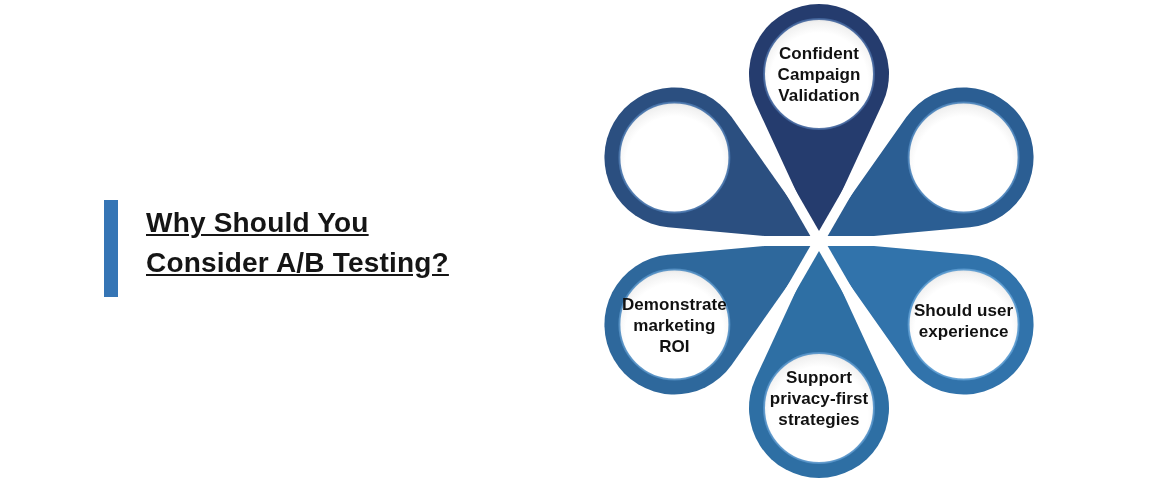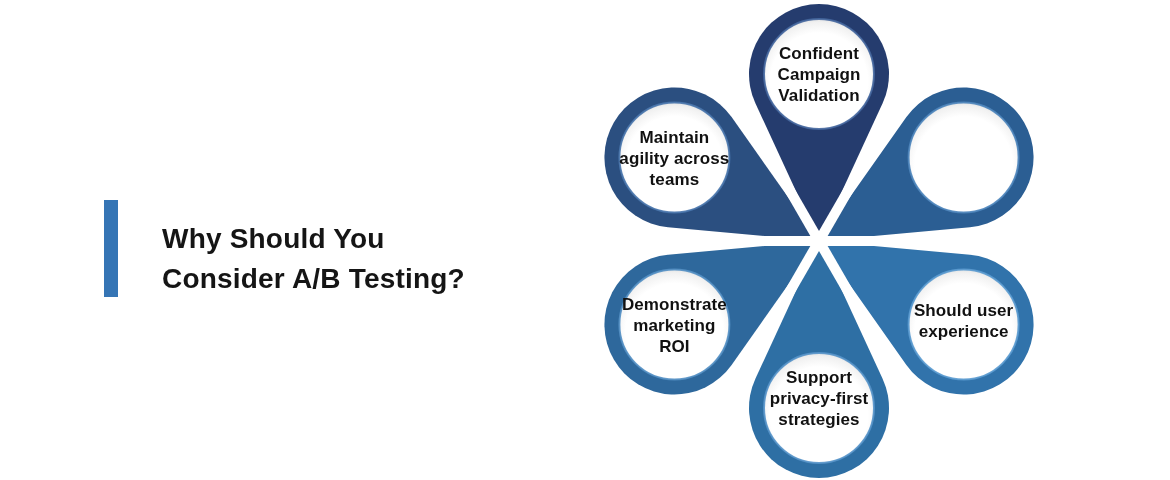--- a/index.html
+++ b/index.html
@@ -4,23 +4,23 @@
 <style>
   html,body{margin:0;padding:0;background:#ffffff;}
   .canvas{
     position:relative;width:1170px;height:480px;background:#ffffff;overflow:hidden;
     font-family:"Liberation Sans","DejaVu Sans",sans-serif;
   }
   .accent-bar{
     position:absolute;left:104px;top:200px;width:14px;height:97px;background:#3575b5;
   }
   .page-title{
-    position:absolute;left:146px;top:203px;margin:16px;
+    position:absolute;left:146px;top:203px;margin:0;
     font-size:28px;line-height:40px;font-weight:700;color:#151515;
-    white-space:pre-line;letter-spacing:.2px;
+    white-space:pre-line;letter-spacing:.2px;text-decoration:underline;
   }
   #diagram-svg{position:absolute;left:0;top:0;}
   .diagram-labels{position:absolute;left:0;top:0;width:100%;height:100%;}
   .petal-label{
     position:absolute;transform:translate(-50%,-50%);
     width:150px;text-align:center;
     font-size:17px;line-height:21px;font-weight:700;color:#111111;
     white-space:pre-line;letter-spacing:.1px;
   }
 </style>
@@ -71,18 +71,15 @@
 Campaign
 Validation</div>
       <div class="petal-label" style="left: 963.6px; top: 320.5px; color: rgb(17, 17, 17);">Should user
 experience</div>
       <div class="petal-label" style="left: 674.4px; top: 324.5px; color: rgb(17, 17, 17);">Demonstrate
 marketing
 ROI</div>
       <div class="petal-label" style="left: 819px; top: 398px; color: rgb(17, 17, 17);">Support
 privacy-first
 strategies</div>
-      <div class="petal-label" style="left: 674.4px; top: 157.5px; color: rgb(17, 17, 17);">Maintain
-agility across
-teams</div>
     </div>
 
 </div>
 
 </body></html>

